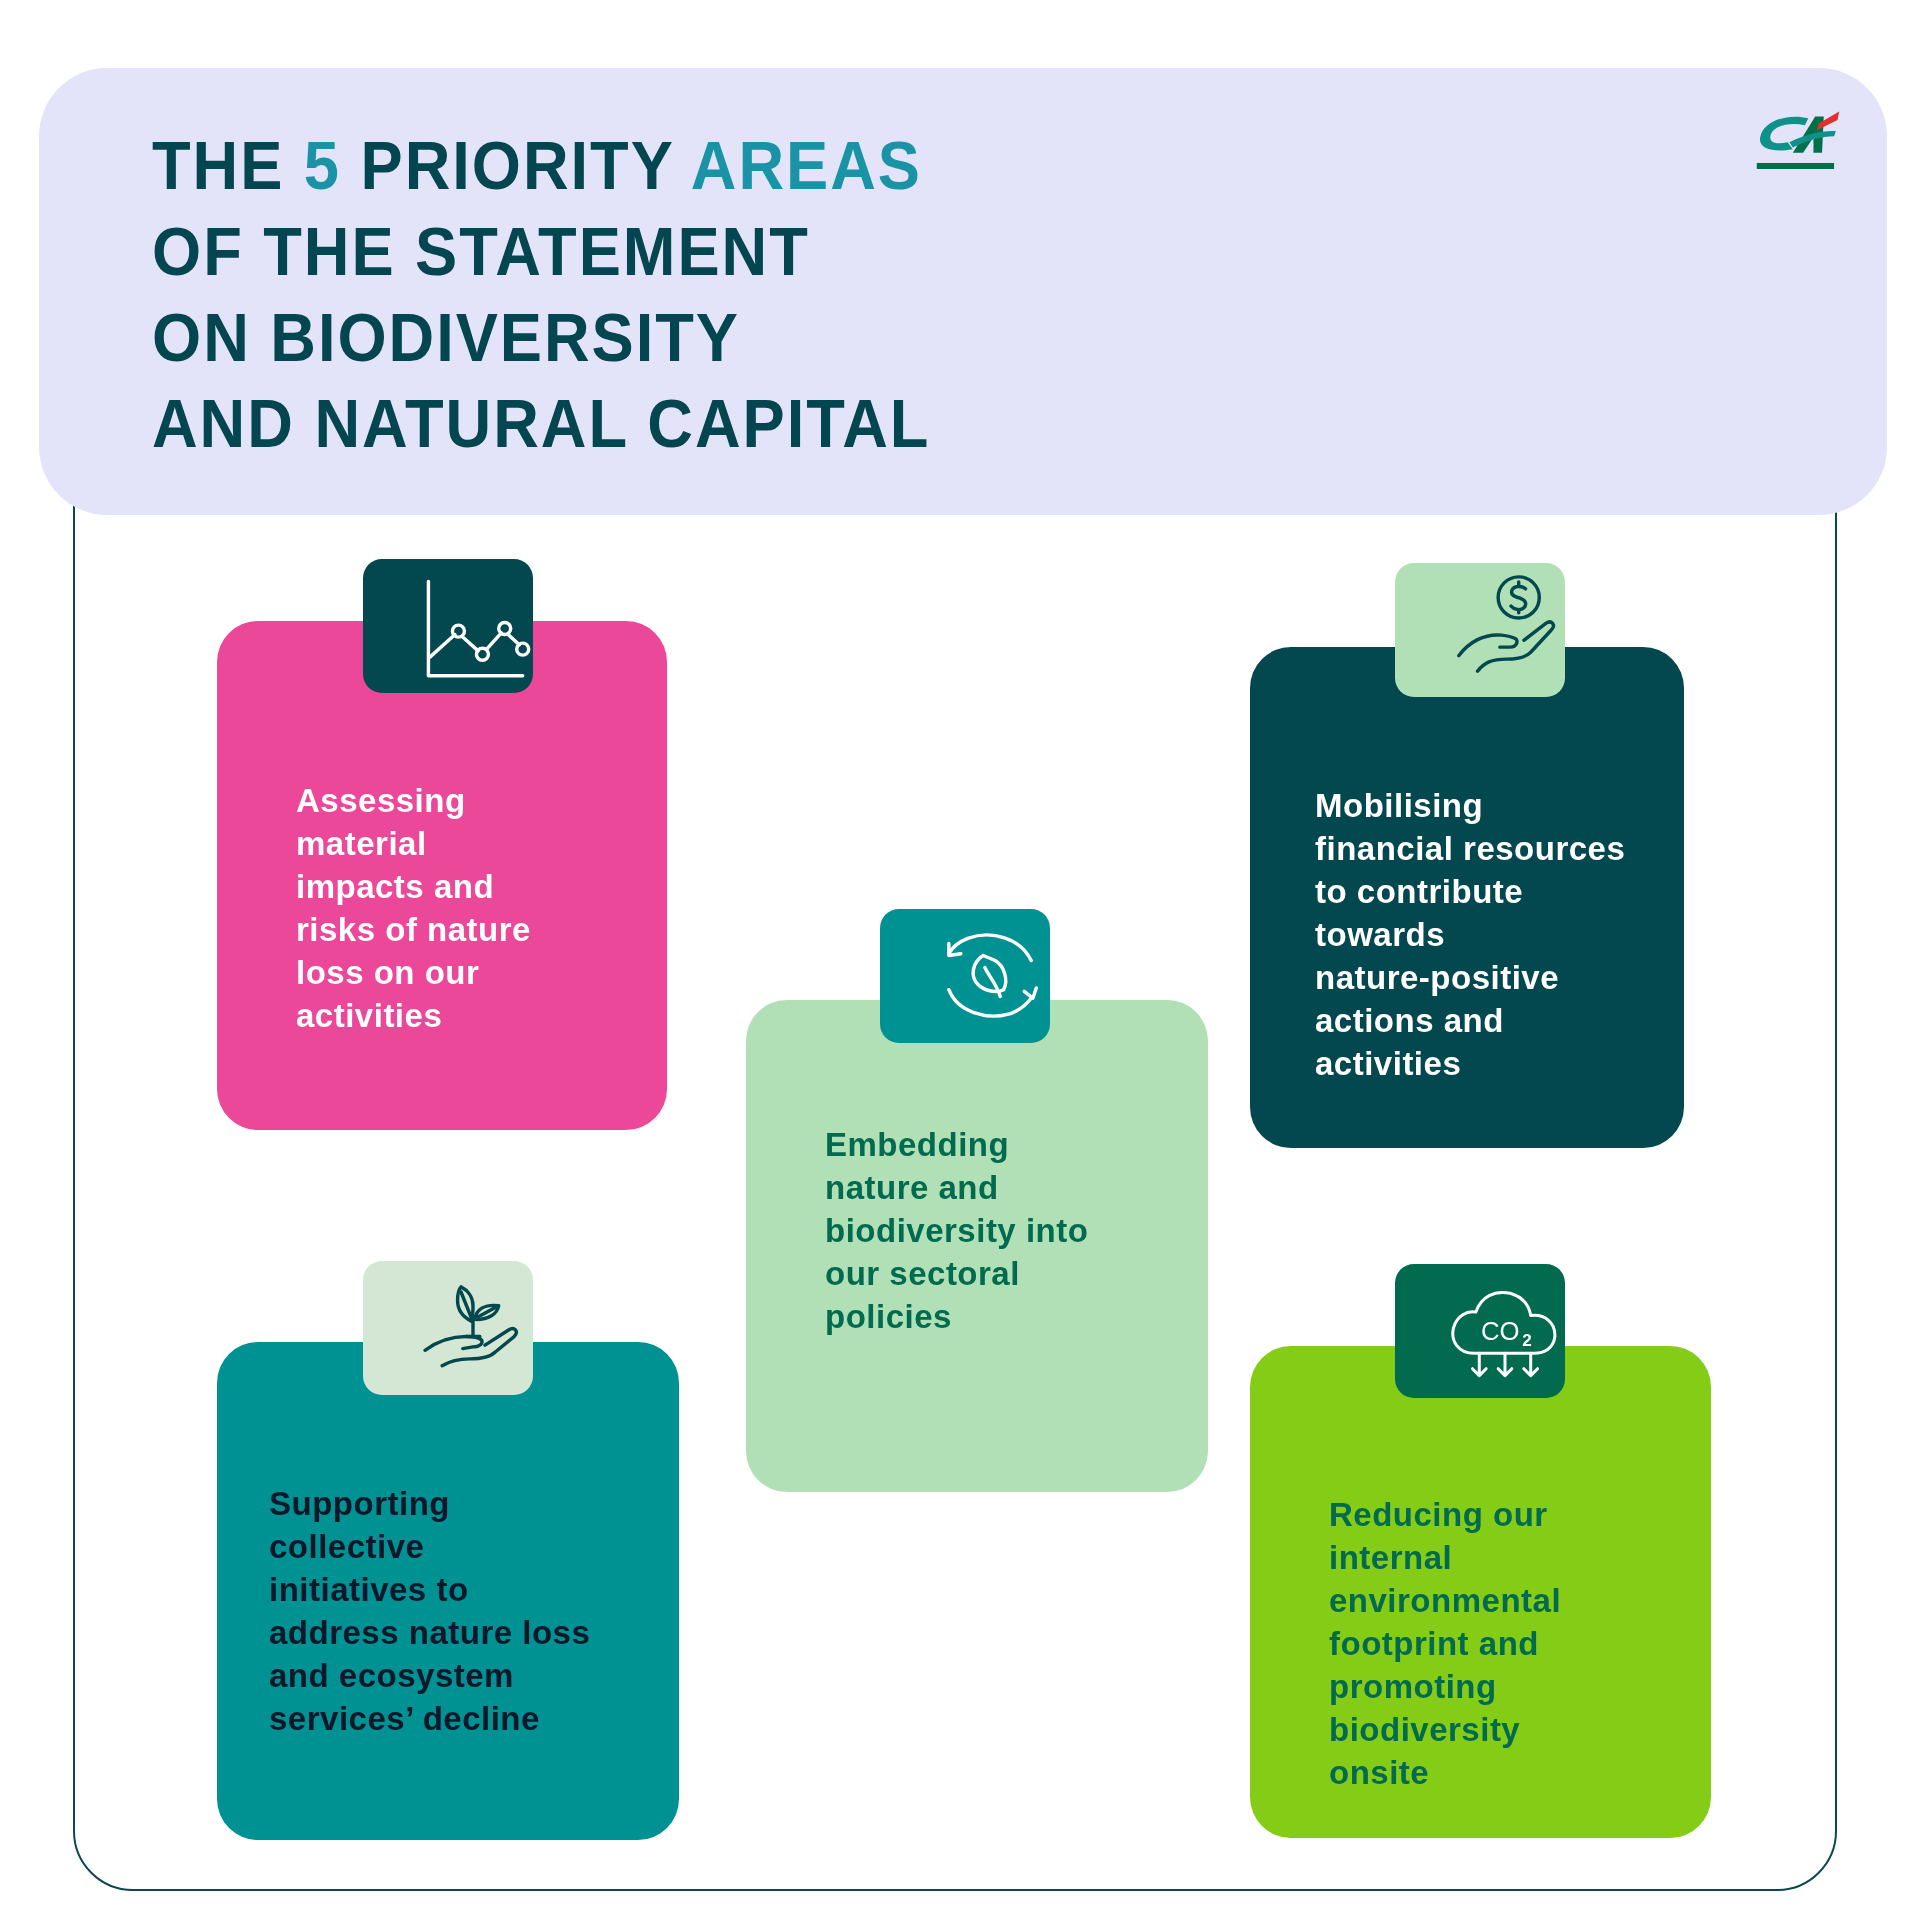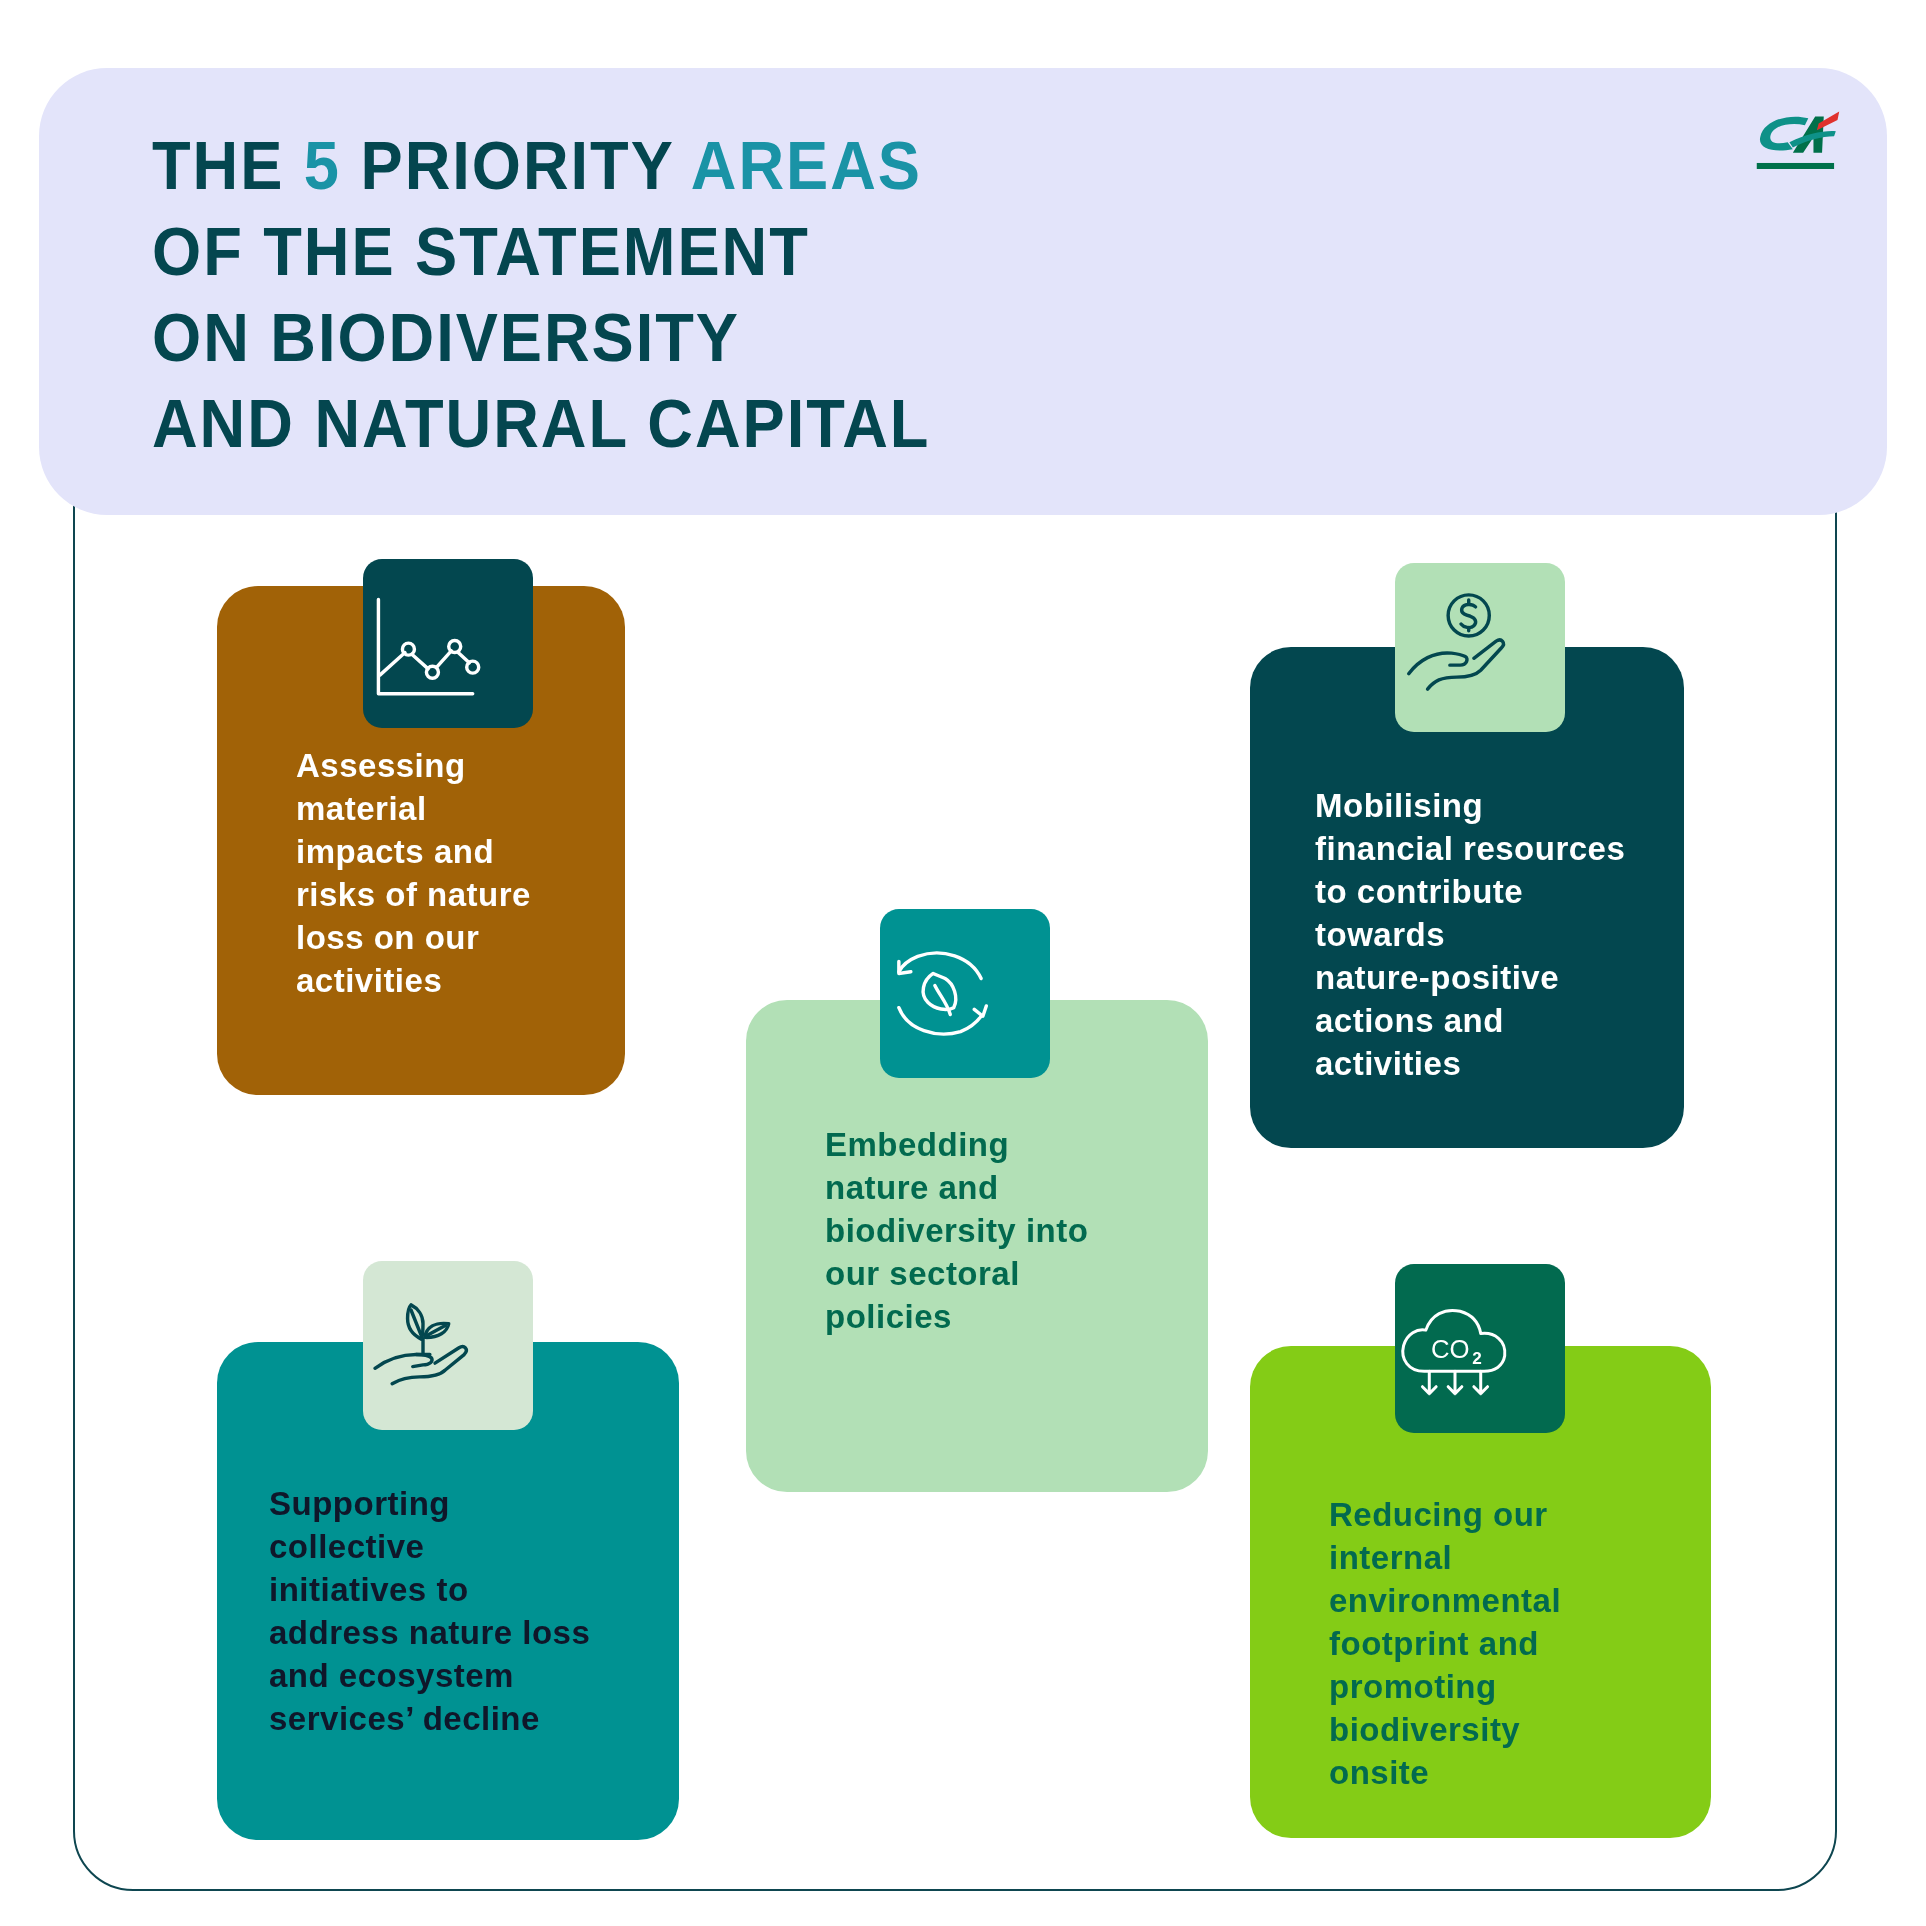--- a/index.html
+++ b/index.html
@@ -27,22 +27,22 @@
 
   .card {
     position: absolute; border-radius: 41px; box-sizing: border-box;
   }
   .card .txt {
     position: absolute; margin: 0;
     font-family: "Liberation Sans", sans-serif; font-weight: 700;
     font-size: 33px; line-height: 43px; letter-spacing: 0.5px; white-space: pre;
   }
   .icon-box {
-    position: absolute; width: 170px; height: 169px; border-radius: 19px;
-    display: flex; align-items: center; justify-content: flex-start;
+    position: absolute; width: 170px; height: 134px; border-radius: 19px;
+    display: flex; align-items: center; justify-content: flex-end;
   }
   .icon-box svg { width: 120px; height: 120px; }
 </style>
 </head>
 <body>
 
 <div class="frame"></div>
 
 <div class="header"></div>
 <h1 class="title"><span><span>THE </span><span class="hl">5</span><span> PRIORITY </span><span class="hl">AREAS</span></span>
@@ -53,21 +53,21 @@
 <div class="logo">
   <svg viewBox="0 0 100 78" width="86" height="67">
     <path d="M62 12 C40 6 10 14 6 34 C3 48 22 52 44 48 L38 40 C24 43 16 40 18 32 C21 20 42 16 58 20 Z" fill="#0e9188"></path>
     <path d="M44 52 L70 10 L80 10 L78 52 L68 52 L68 34 L56 52 Z" fill="#00704a"></path>
     <path d="M40 40 C60 30 80 26 94 27 L92 33 C78 33 60 38 44 46 Z" fill="#0e9188"></path>
     <path d="M74 18 L98 4 L96 14 L72 26 Z" fill="#e0312d"></path>
     <rect x="2" y="64" width="90" height="7" fill="#00704a"></rect>
   </svg>
 </div>
 
-<div class="card" style="left:217px; top:586px; width:408px; height:509px; background:#a16207;">
+<div class="card" style="left:217px; top:621px; width:450px; height:509px; background:#ec4899;">
   <p class="txt" style="left:79px; top:158px; color:#ffffff;">Assessing
 material
 impacts and
 risks of nature
 loss on our
 activities</p>
 </div>
 <div class="icon-box" style="left:363px; top:559px; background:#03474f;">
   <svg viewBox="0 0 140 140">
     <g fill="none" stroke="#ffffff" stroke-width="4" stroke-linecap="round" stroke-linejoin="round">

